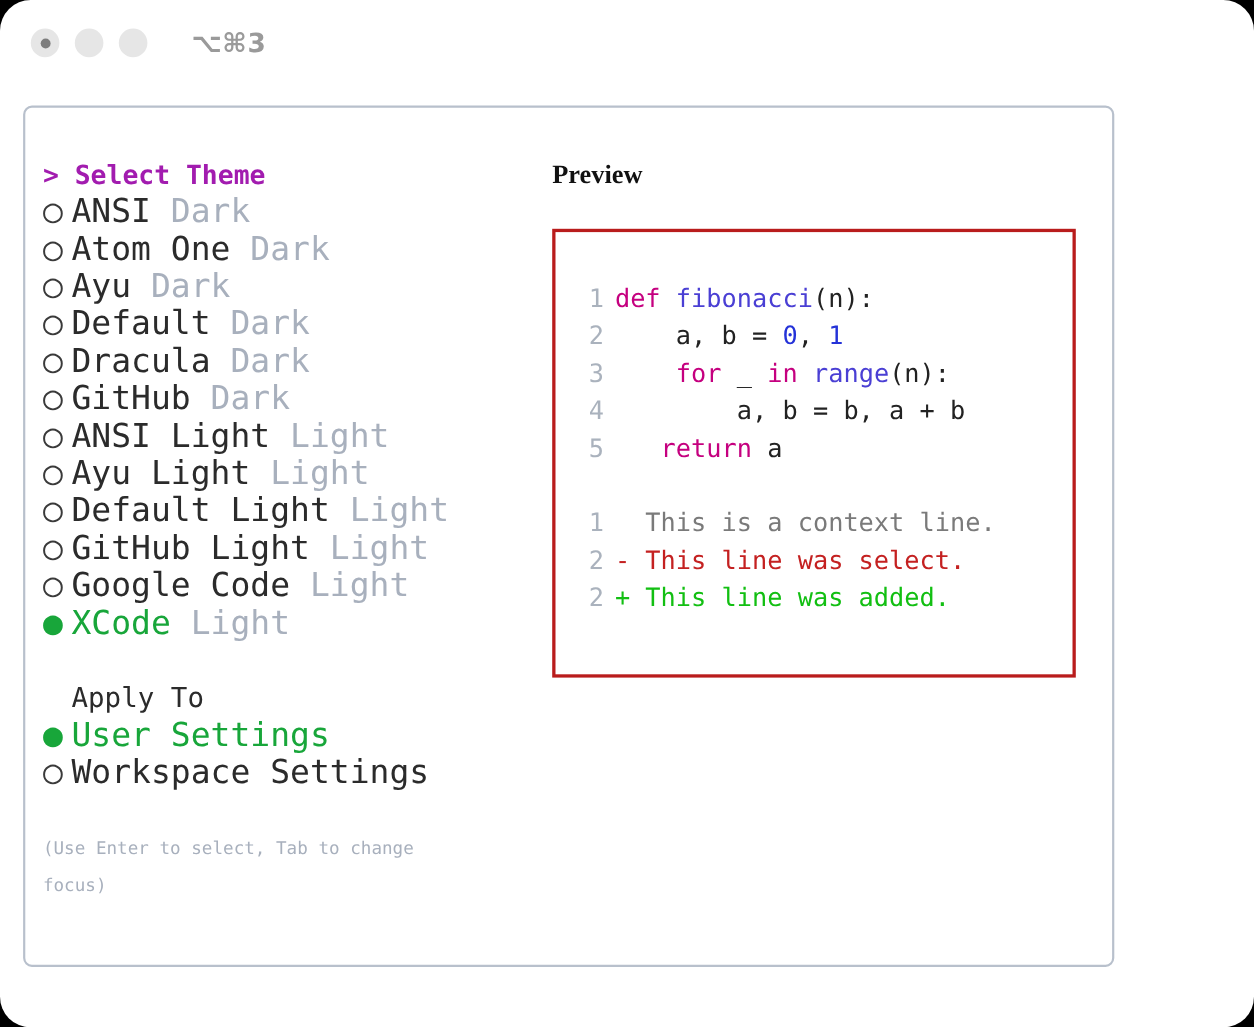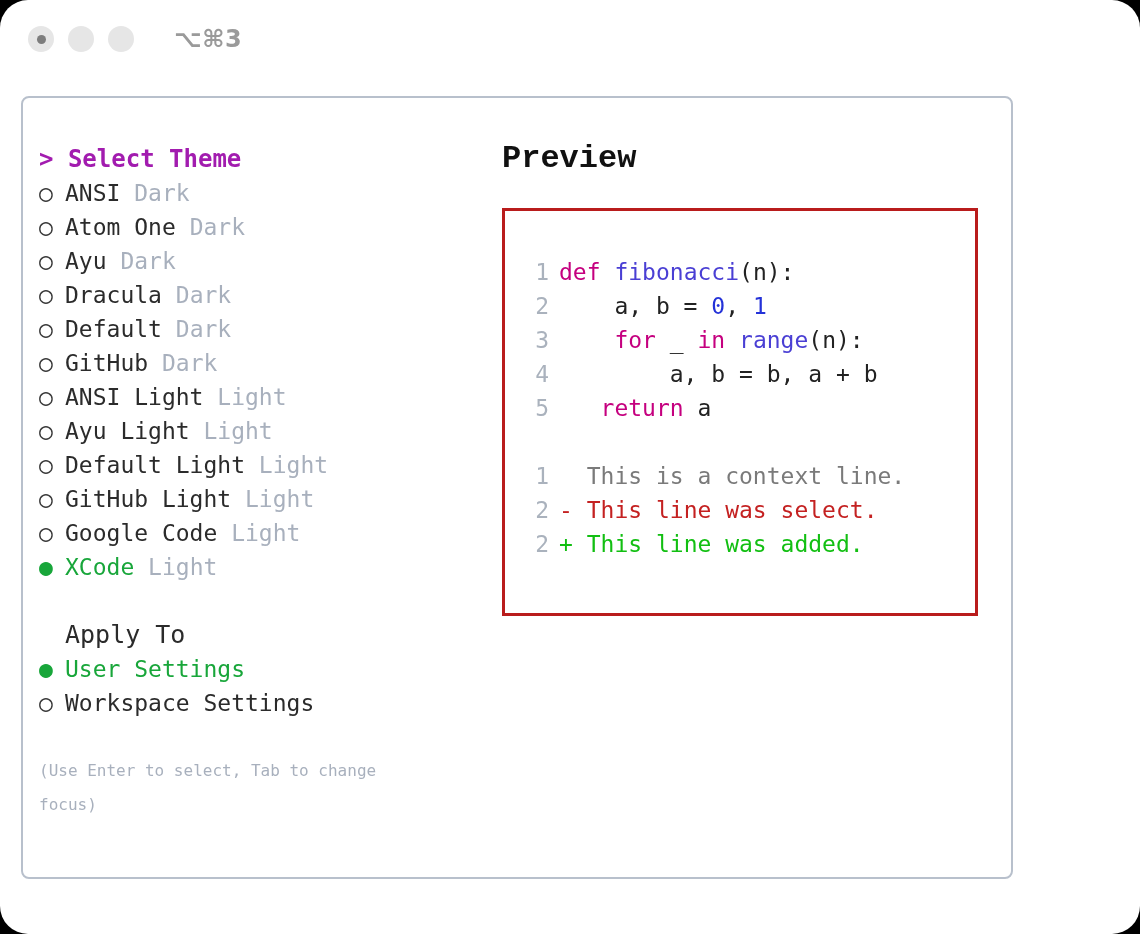--- a/index.html
+++ b/index.html
@@ -96,21 +96,21 @@
   .section-title {
     font-size: 24px;
     font-weight: bold;
     color: #a21caf;
     line-height: 34px;
     white-space: pre;
     font-family: "DejaVu Sans Mono", "Liberation Mono", monospace;
   }
 
   .opt-row {
-    font-size: 23px;
+    font-size: 30px;
     line-height: 34px;
     color: #2b2b2b;
     white-space: pre;
     font-family: "DejaVu Sans Mono", "Liberation Mono", monospace;
   }
   .marker {
     display: inline-block;
     width: 26px;
     color: #3a3a3a;
   }
@@ -144,25 +144,25 @@
   }
 
   
   .right-col {
     position: absolute;
     left: 479px;
     top: 44px;
     width: 480px;
   }
   .preview-title {
-    font-size: 32px;
+    font-size: 24px;
     font-weight: bold;
     color: #111111;
     line-height: 34px;
-    font-family: Liberation Mono, monospace;
+    font-family: Liberation Serif, serif;
   }
   .code-box {
     margin-top: 32px;
     width: 476px;
     height: 408px;
     border: 3px solid #b91c1c;
     box-sizing: border-box;
     background: #ffffff;
     padding: 44px 0 0 18px;
   }
@@ -208,22 +208,22 @@
     <div class="panel-inner">
 
       <div class="left-col">
 
         <div class="section-title"><span>&gt; </span><span>Select Theme</span></div>
 
         <div id="theme-list">
             <div class="opt-row"><span class="marker">○</span><span class="opt-label">ANSI</span><span class="opt-kind"> Dark</span></div>
             <div class="opt-row"><span class="marker">○</span><span class="opt-label">Atom One</span><span class="opt-kind"> Dark</span></div>
             <div class="opt-row"><span class="marker">○</span><span class="opt-label">Ayu</span><span class="opt-kind"> Dark</span></div>
+            <div class="opt-row"><span class="marker">○</span><span class="opt-label">Default</span><span class="opt-kind"> Dark</span></div>
             <div class="opt-row"><span class="marker">○</span><span class="opt-label">Dracula</span><span class="opt-kind"> Dark</span></div>
-            <div class="opt-row"><span class="marker">○</span><span class="opt-label">Default</span><span class="opt-kind"> Dark</span></div>
             <div class="opt-row"><span class="marker">○</span><span class="opt-label">GitHub</span><span class="opt-kind"> Dark</span></div>
             <div class="opt-row"><span class="marker">○</span><span class="opt-label">ANSI Light</span><span class="opt-kind"> Light</span></div>
             <div class="opt-row"><span class="marker">○</span><span class="opt-label">Ayu Light</span><span class="opt-kind"> Light</span></div>
             <div class="opt-row"><span class="marker">○</span><span class="opt-label">Default Light</span><span class="opt-kind"> Light</span></div>
             <div class="opt-row"><span class="marker">○</span><span class="opt-label">GitHub Light</span><span class="opt-kind"> Light</span></div>
             <div class="opt-row"><span class="marker">○</span><span class="opt-label">Google Code</span><span class="opt-kind"> Light</span></div>
             <div class="opt-row selected"><span class="marker sel">●</span><span class="opt-label">XCode</span><span class="opt-kind"> Light</span></div>
           </div>
 
         <div class="spacer-row"></div>

